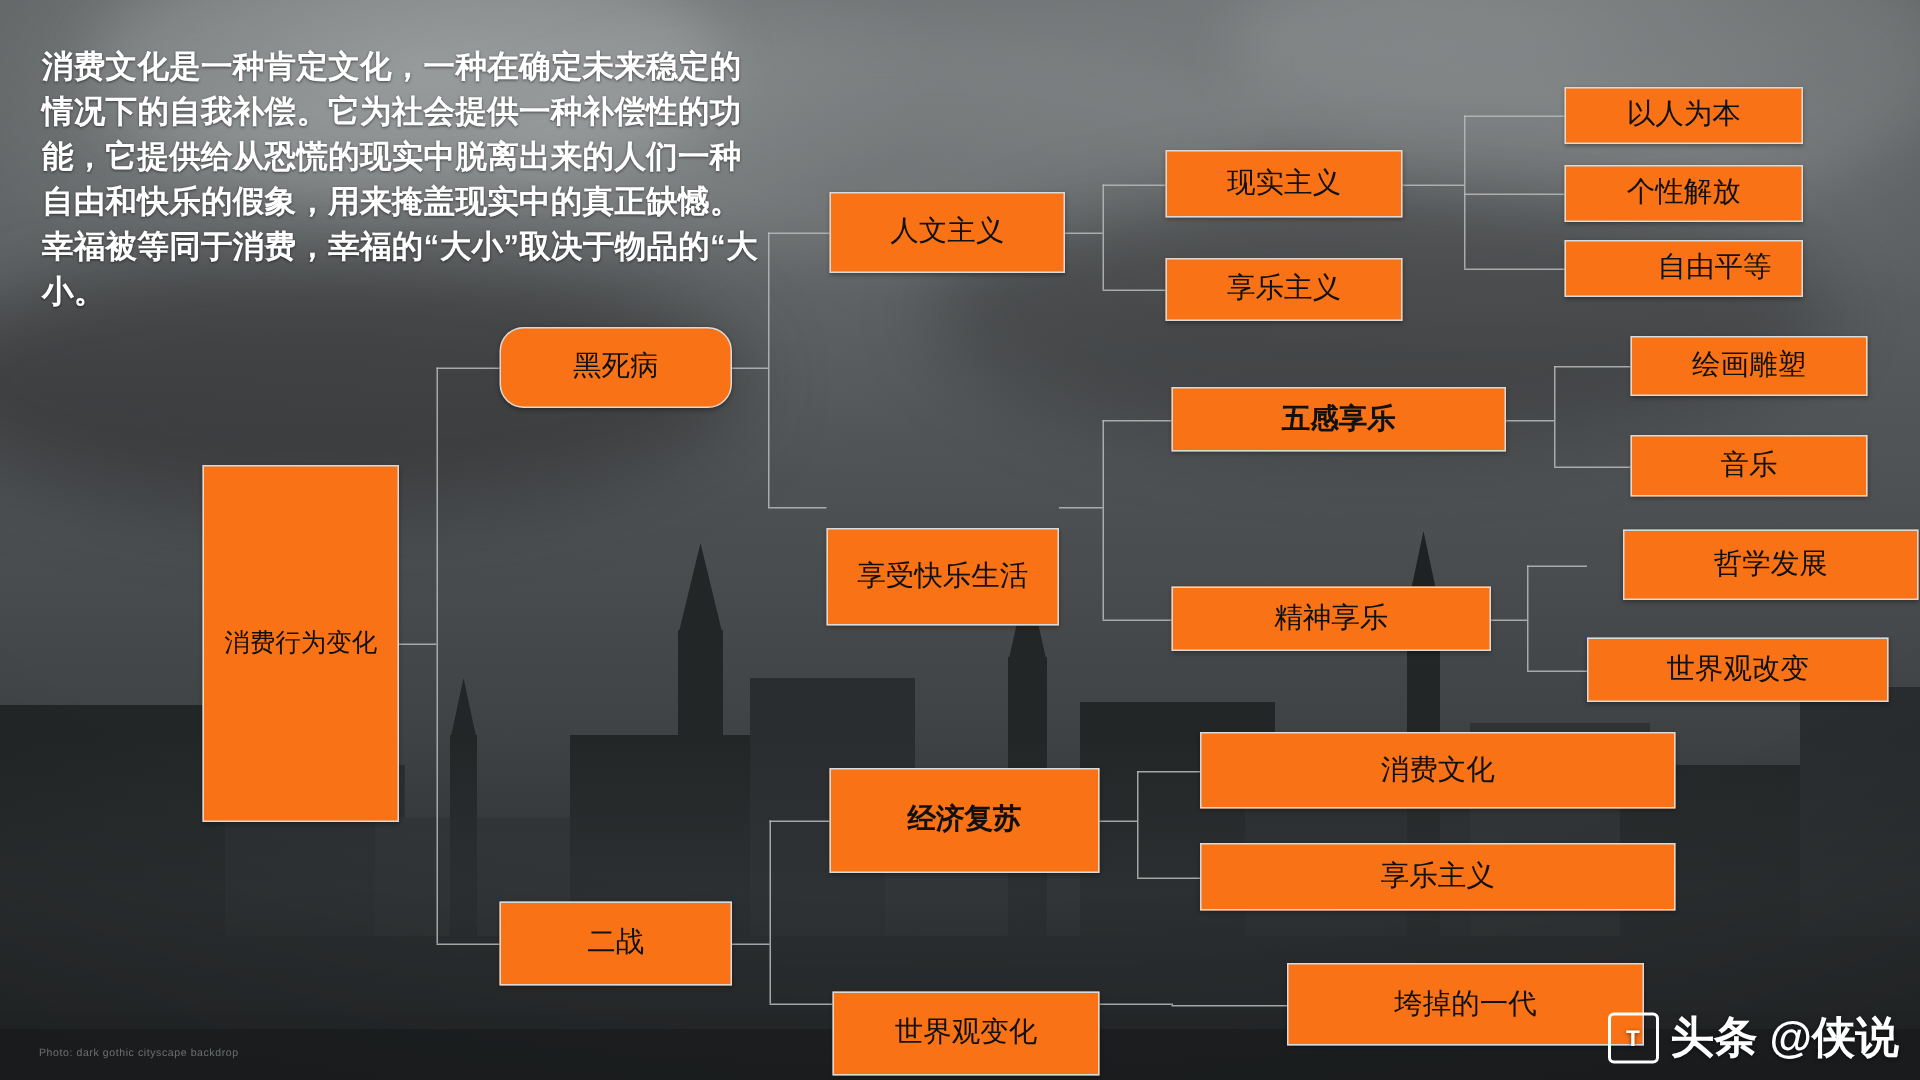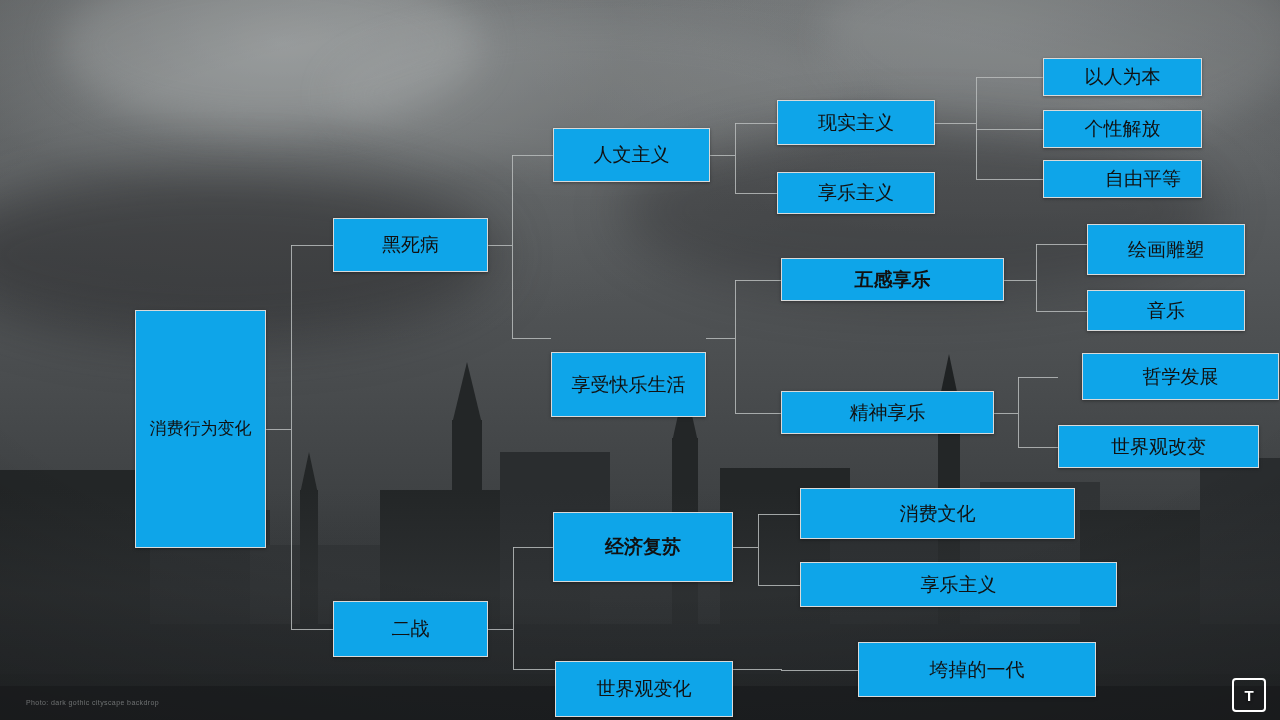--- a/index.html
+++ b/index.html
@@ -42,21 +42,21 @@
     letter-spacing:.2px;
   }
 
   
   .ln{position:absolute;background:#b9bcbc;opacity:.85;}
   .ln.h{height:1px;}
   .ln.v{width:1px;}
 
   
   .node{
-    position:absolute;background:#0ea5e9;border:1px solid #d9dada;
+    position:absolute;background:#f97316;border:1px solid #d9dada;
     display:flex;align-items:center;justify-content:center;
     color:#111;font-size:19px;line-height:1.35;text-align:center;
     box-shadow:0 1px 3px rgba(0,0,0,.35);
     box-sizing:border-box;padding:2px 4px;
   }
   .node.root{font-size:17px;}
 
   
   .wm{
     position:absolute;right:14px;bottom:8px;display:flex;align-items:center;gap:8px;
@@ -108,20 +108,21 @@
       <div class="twr" style="left:0;width:1280px;height:96px;background:#232628;"></div>
       <div class="twr" style="left:0;width:1280px;height:46px;background:#1d2021;"></div>
     </div>
 
     <div class="mist"></div>
     <div class="vign"></div>
     <div class="footerband"></div>
     <div class="credit">Photo: dark gothic cityscape backdrop</div>
   </div>
 
+  <div class="para">消费文化是一种肯定文化，一种在确定未来稳定的情况下的自我补偿。它为社会提供一种补偿性的功能，它提供给从恐慌的现实中脱离出来的人们一种自由和快乐的假象，用来掩盖现实中的真正缺憾。幸福被等同于消费，幸福的“大小”取决于物品的“大小。</div>
 
   <div id="connectors">
       <div class="ln h" style="left: 266px; top: 429px; width: 25px;"></div>
       <div class="ln v" style="left: 291px; top: 245px; height: 384px;"></div>
       <div class="ln h" style="left: 291px; top: 245px; width: 42px;"></div>
       <div class="ln h" style="left: 291px; top: 629px; width: 42px;"></div>
       <div class="ln h" style="left: 488px; top: 245px; width: 24px;"></div>
       <div class="ln v" style="left: 512px; top: 155px; height: 183px;"></div>
       <div class="ln h" style="left: 512px; top: 155px; width: 41px;"></div>
       <div class="ln h" style="left: 512px; top: 338px; width: 39px;"></div>
@@ -154,39 +155,40 @@
       <div class="ln h" style="left: 1036px; top: 244px; width: 51px;"></div>
       <div class="ln h" style="left: 1036px; top: 311px; width: 51px;"></div>
       <div class="ln h" style="left: 994px; top: 413px; width: 24px;"></div>
       <div class="ln v" style="left: 1018px; top: 377px; height: 70px;"></div>
       <div class="ln h" style="left: 1018px; top: 377px; width: 40px;"></div>
       <div class="ln h" style="left: 1018px; top: 447px; width: 40px;"></div>
     </div>
 
   <div id="nodes">
       <div class="node root" style="left: 135px; top: 310px; width: 131px; height: 238px;">消费行为变化</div>
-      <div class="node" style="left: 333px; top: 218px; width: 155px; height: 54px;">黑死病</div>
+      <div class="node" style="left: 333px; top: 218px; width: 155px; height: 54px; border-radius: 16px;">黑死病</div>
       <div class="node" style="left: 333px; top: 601px; width: 155px; height: 56px;">二战</div>
       <div class="node" style="left: 553px; top: 128px; width: 157px; height: 54px;">人文主义</div>
       <div class="node" style="left: 551px; top: 305px; width: 155px; height: 65px; margin-top: 47px;">享受快乐生活</div>
       <div class="node" style="left: 553px; top: 512px; width: 180px; height: 70px; font-weight: bold;">经济复苏</div>
       <div class="node" style="left: 555px; top: 641px; width: 178px; height: 56px; margin-top: 20px;">世界观变化</div>
       <div class="node" style="left: 777px; top: 100px; width: 158px; height: 45px;">现实主义</div>
       <div class="node" style="left: 777px; top: 172px; width: 158px; height: 42px;">享乐主义</div>
       <div class="node" style="left: 781px; top: 258px; width: 223px; height: 43px; font-weight: bold;">五感享乐</div>
       <div class="node" style="left: 781px; top: 391px; width: 213px; height: 43px;">精神享乐</div>
-      <div class="node" style="left: 800px; top: 488px; width: 275px; height: 51px;">消费文化</div>
+      <div class="node" style="left: 800px; top: 488px; width: 317px; height: 51px;">消费文化</div>
       <div class="node" style="left: 800px; top: 562px; width: 317px; height: 45px;">享乐主义</div>
       <div class="node" style="left: 858px; top: 642px; width: 238px; height: 55px;">垮掉的一代</div>
       <div class="node" style="left: 1043px; top: 58px; width: 159px; height: 38px;">以人为本</div>
       <div class="node" style="left: 1043px; top: 110px; width: 159px; height: 38px;">个性解放</div>
       <div class="node" style="left: 1043px; top: 160px; width: 159px; height: 38px; padding-left: 45px;">自由平等</div>
-      <div class="node" style="left: 1087px; top: 224px; width: 158px; height: 51px;">绘画雕塑</div>
+      <div class="node" style="left: 1087px; top: 224px; width: 158px; height: 40px;">绘画雕塑</div>
       <div class="node" style="left: 1087px; top: 290px; width: 158px; height: 41px;">音乐</div>
       <div class="node" style="left: 1058px; top: 353px; width: 197px; height: 47px; margin-left: 24px;">哲学发展</div>
       <div class="node" style="left: 1058px; top: 425px; width: 201px; height: 43px;">世界观改变</div>
     </div>
 
   <div class="wm">
     <span class="tt">T</span>
+    <span>头条 @侠说</span>
   </div>
 
 </div>
 
 </body></html>

